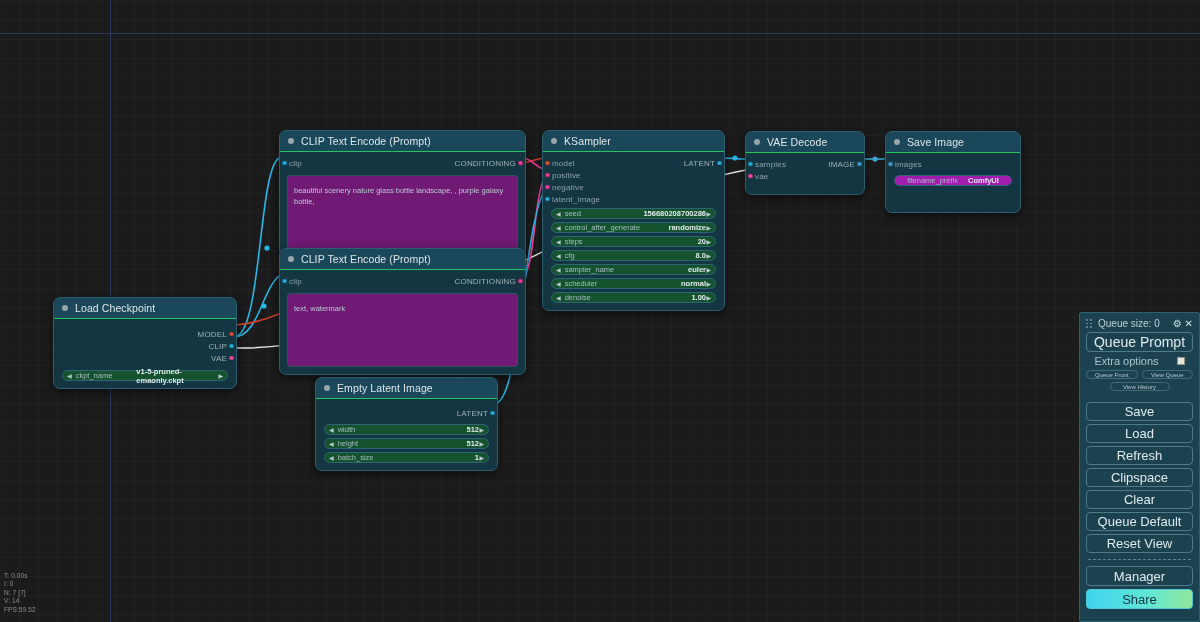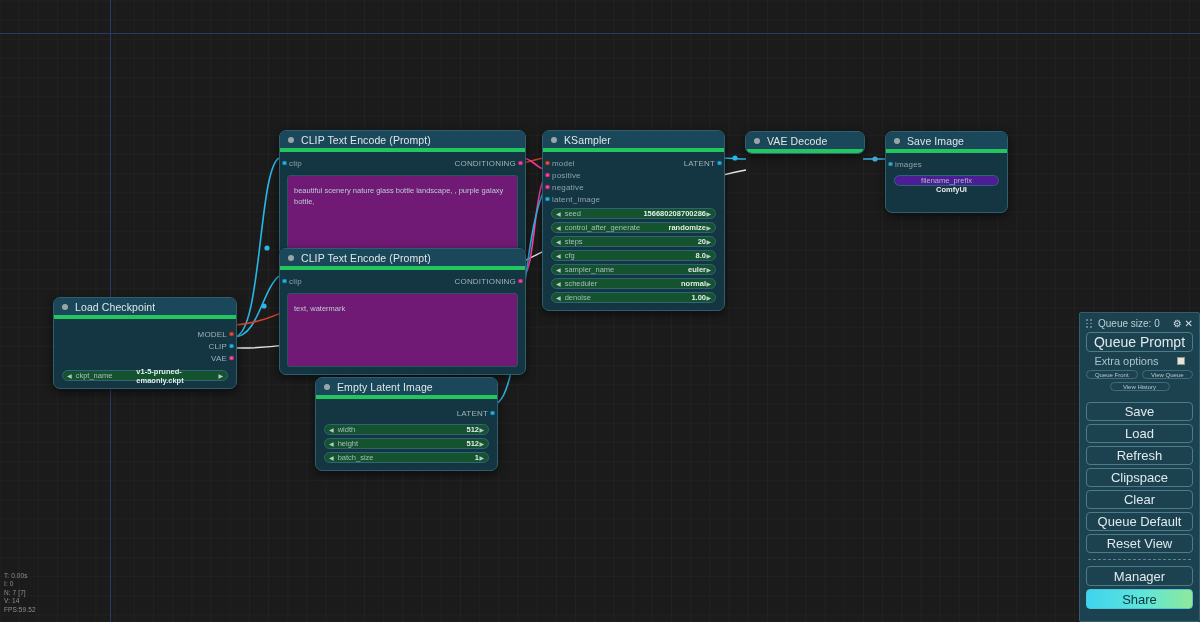--- a/index.html
+++ b/index.html
@@ -34,21 +34,21 @@
     border-radius:7px;
     box-shadow:0 3px 9px rgba(0,0,0,.55);
     overflow:hidden;
   }
   .node-title {
     height:21px;
     background:#1a4759;
     display:flex; align-items:center;
     padding:0 8px;
     gap:7px;
-    border-bottom:4px solid #22c55e;
+    border-bottom:1px solid #22c55e;
   }
   .node-dot { width:6px; height:6px; border-radius:50%; background:#9aa6a9; flex:0 0 auto; }
   .node-title span.t { color:#dfe7e9; font-size:10.5px; letter-spacing:.1px; }
   .node-body { padding:5px 0 7px; position:relative; }
 
   .slot-row { display:flex; align-items:center; height:12px; position:relative; padding:0 9px; }
   .slot-row.both { justify-content:space-between; }
   .slot-row.right { justify-content:flex-end; }
   .slot-label { font-size:8px; color:#8fa3ab; letter-spacing:.2px; }
   .slot-label.out { color:#9fb2b8; }
@@ -88,21 +88,21 @@
     display:flex; align-items:center;
     padding:0 4px;
     position:relative;
   }
   .w .arrow { color:#b6c8ce; font-size:6px; line-height:1; }
   .w .wname { font-size:7.5px; color:#a7bcc3; margin-left:4px; }
   .w .wval  { font-size:7.5px; color:#e3edef; margin-left:auto; margin-right:5px; font-weight:bold; }
   .w .arrow.rt { position:absolute; right:4px; }
 
   .w.pill {
-    background:#4c1d95; border-radius:8px; justify-content:space-between;flex-direction:column;
+    background:#a21caf; border-radius:8px; justify-content:center;
   }
   .w.pill .wname { margin-left:0; }
   .w.pill .wval { margin-left:10px; margin-right:0; }
 
   
   #menu {
     position:absolute; left:1079px; top:312px; width:121px; height:310px;
     background:#1c4250;
     border:1px solid #2e6073;
     border-radius:2px;
@@ -345,23 +345,35 @@
       <span class="arrow rt">▶</span>
     </div>
   </div>
 </div>
 
 <div class="node" style="left:745px; top:131px; width:120px;">
   <div class="node-title">
     <span class="node-dot"></span>
     <span class="t">VAE Decode</span>
   </div>
-</div>
-
-<div class="node" style="left:885px; top:131px; width:123px;">
+  <div class="node-body" style="padding-bottom:12px;">
+    <div class="slot-row both">
+      <span class="pin l latent"></span>
+      <span class="slot-label">samples</span>
+      <span class="slot-label out">IMAGE</span>
+      <span class="pin r image"></span>
+    </div>
+    <div class="slot-row">
+      <span class="pin l vae"></span>
+      <span class="slot-label">vae</span>
+    </div>
+  </div>
+</div>
+
+<div class="node" style="left:885px; top:131px; width:136px;">
   <div class="node-title">
     <span class="node-dot"></span>
     <span class="t">Save Image</span>
   </div>
   <div class="node-body" style="padding-bottom:26px;">
     <div class="slot-row">
       <span class="pin l image"></span>
       <span class="slot-label">images</span>
     </div>
     <div class="w pill" style="margin-top:5px;">

